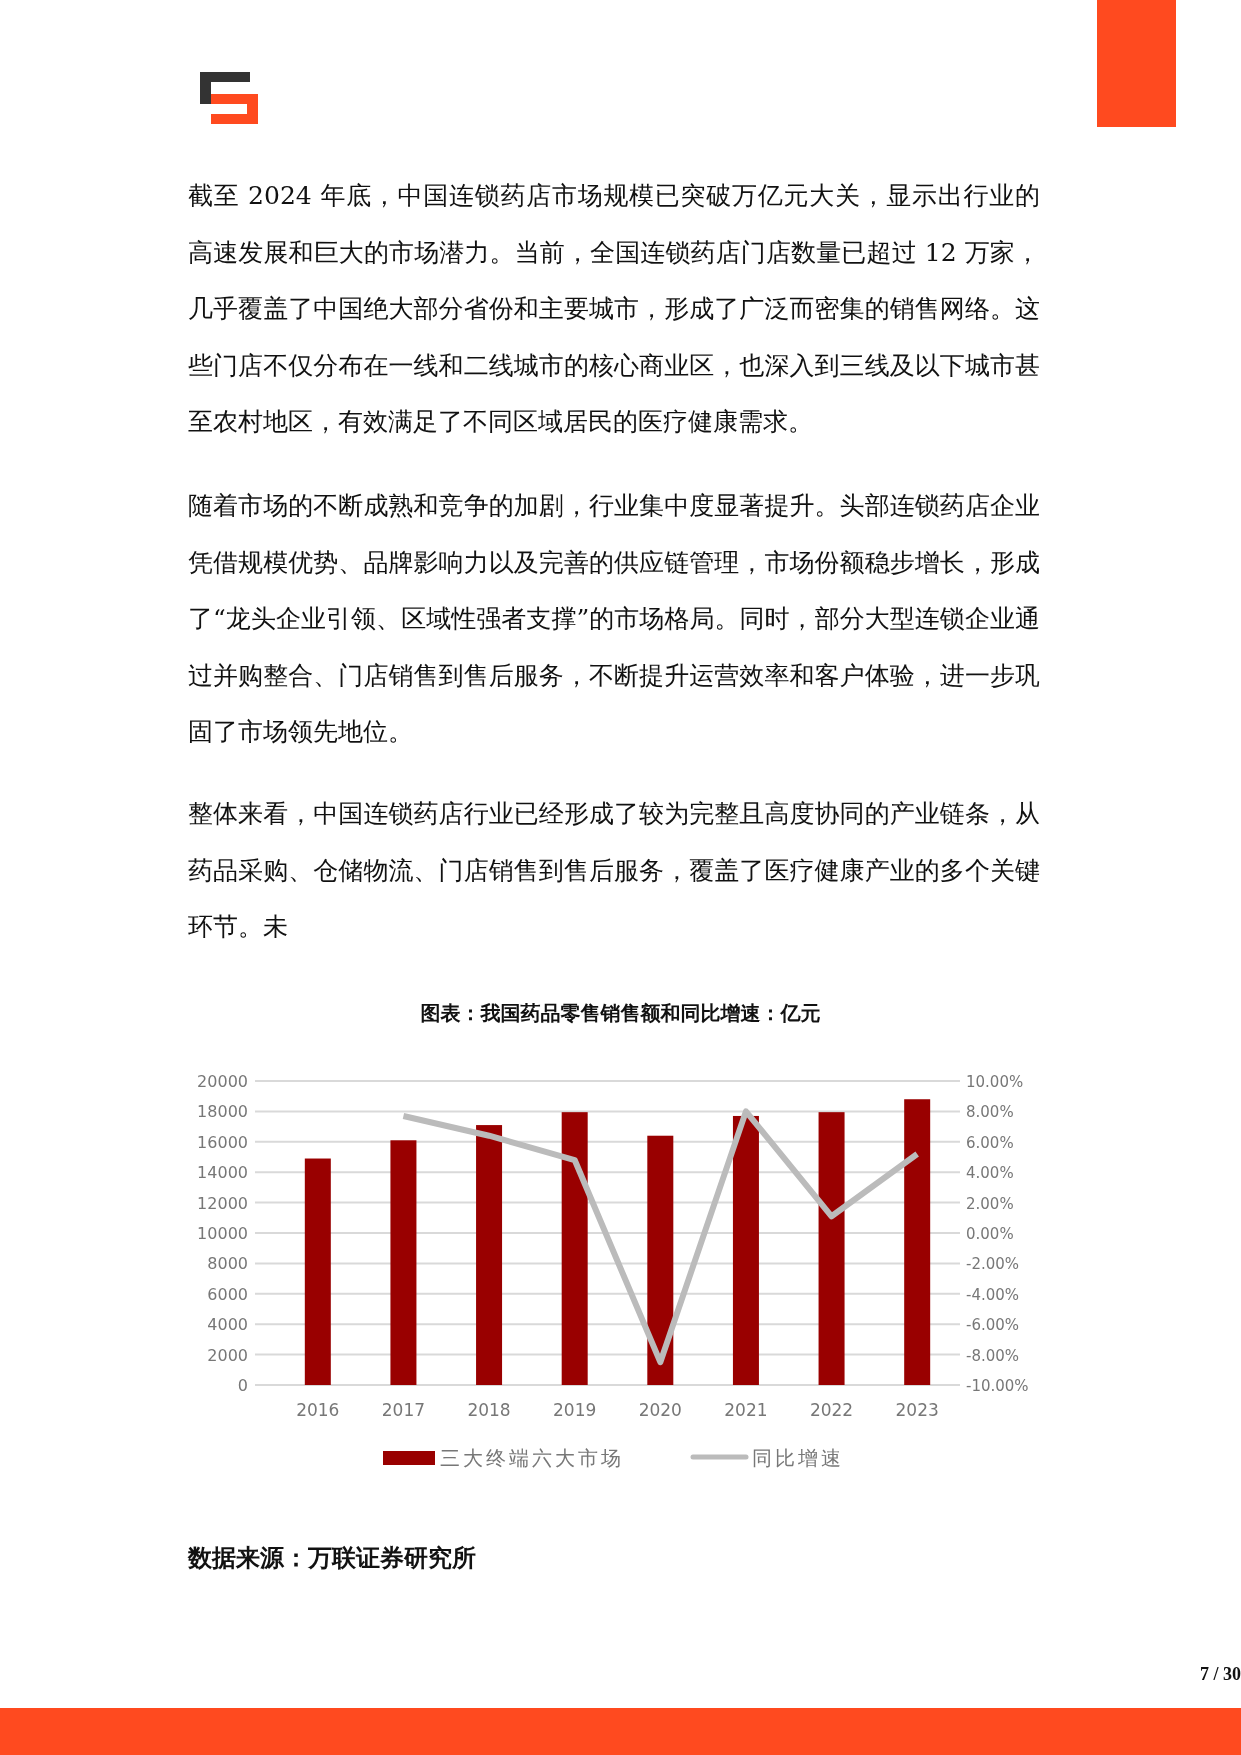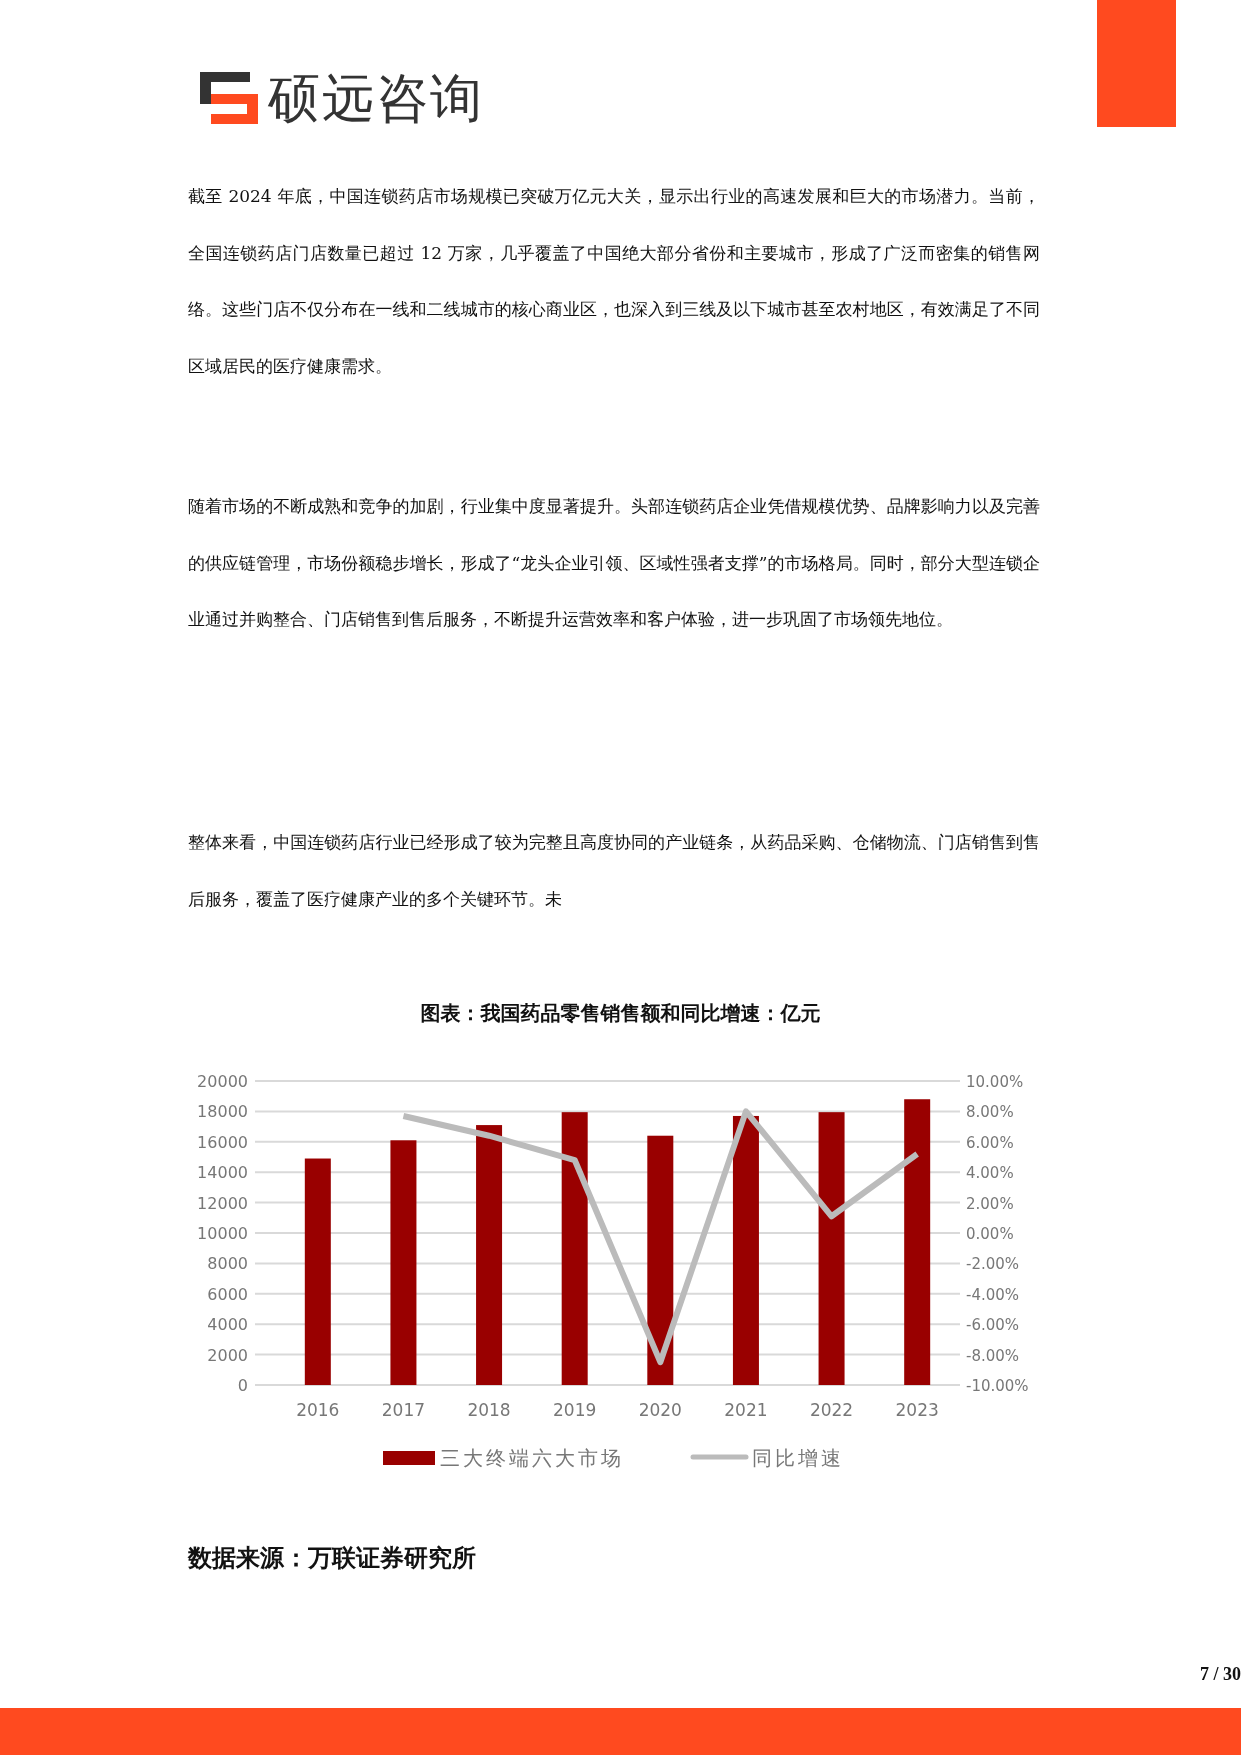--- a/index.html
+++ b/index.html
@@ -2,45 +2,44 @@
 <html><head>
 <meta charset="utf-8">
 <style>
   html,body{margin:0;padding:0;background:#fff;}
   body{width:1241px;height:1755px;position:relative;overflow:hidden;font-family:"DejaVu Sans",sans-serif;color:#111;}
   .corner-block{position:absolute;left:1097px;top:0;width:79px;height:127px;background:#FF4A1F;}
   .bottom-bar{position:absolute;left:0;top:1708px;width:1241px;height:47px;background:#FF4A1F;}
   .logo{position:absolute;left:200px;top:68px;height:60px;display:flex;align-items:center;}
   .logo-mark{width:58px;height:52px;position:relative;margin-right:10px;}
   .logo-text{font-family:"DejaVu Sans",sans-serif;font-size:52px;color:#333;letter-spacing:2px;line-height:60px;}
-  .para{position:absolute;left:188px;width:852px;font-family:"DejaVu Serif",serif;font-size:17px;line-height:56.5px;color:#111;text-align:justify;margin:0;}
+  .para{position:absolute;left:188px;width:852px;font-family:"DejaVu Serif",serif;font-size:25px;line-height:56.5px;color:#111;text-align:justify;margin:0;}
   .p1{top:168px;}
   .p2{top:478px;}
-  .p3{top:814px;}
+  .p3{top:786px;}
   .chart-title{position:absolute;left:0;width:1241px;top:1000px;text-align:center;font-weight:bold;font-size:20px;font-family:Liberation Mono, monospace;}
   .chart{position:absolute;left:180px;top:1060px;width:880px;height:420px;}
   .source{position:absolute;left:188px;top:1542px;font-weight:bold;font-size:24px;}
   .page-num{position:absolute;left:0;width:1241px;top:1664px;text-align:right;font-family:"Liberation Serif",serif;font-weight:bold;font-size:18px;}
   svg text{font-family:"DejaVu Sans",sans-serif;}
 </style>
 </head>
 <body>
 
 <div class="corner-block"></div>
 
 <div class="logo">
   <div class="logo-mark">
     <svg width="58" height="52" viewBox="0 0 58 52">
       <path d="M0 0 H50 V10 H11 V20 H0 Z" fill="#333"></path>
       <rect x="0" y="20" width="11" height="4" fill="#333"></rect>
       <path d="M11 22 H58 V52 H11 V42 H47 V32 H11 Z" fill="#FF4A1F"></path>
       <rect x="0" y="22" width="11" height="10" fill="#333"></rect>
     </svg>
   </div>
-  <div class="logo-text">硕远咨询</div>
 </div>
 
 <p class="para p1">截至 2024 年底，中国连锁药店市场规模已突破万亿元大关，显示出行业的高速发展和巨大的市场潜力。当前，全国连锁药店门店数量已超过 12 万家，几乎覆盖了中国绝大部分省份和主要城市，形成了广泛而密集的销售网络。这些门店不仅分布在一线和二线城市的核心商业区，也深入到三线及以下城市甚至农村地区，有效满足了不同区域居民的医疗健康需求。</p>
 <p class="para p2">随着市场的不断成熟和竞争的加剧，行业集中度显著提升。头部连锁药店企业凭借规模优势、品牌影响力以及完善的供应链管理，市场份额稳步增长，形成了“龙头企业引领、区域性强者支撑”的市场格局。同时，部分大型连锁企业通过并购整合、门店销售到售后服务，不断提升运营效率和客户体验，进一步巩固了市场领先地位。</p>
 <p class="para p3">整体来看，中国连锁药店行业已经形成了较为完整且高度协同的产业链条，从药品采购、仓储物流、门店销售到售后服务，覆盖了医疗健康产业的多个关键环节。未</p>
 
 <div class="chart-title">图表：我国药品零售销售额和同比增速：亿元</div>
 
 <div class="chart">
   <svg id="chart-svg" width="880" height="420" viewBox="0 0 880 420">

